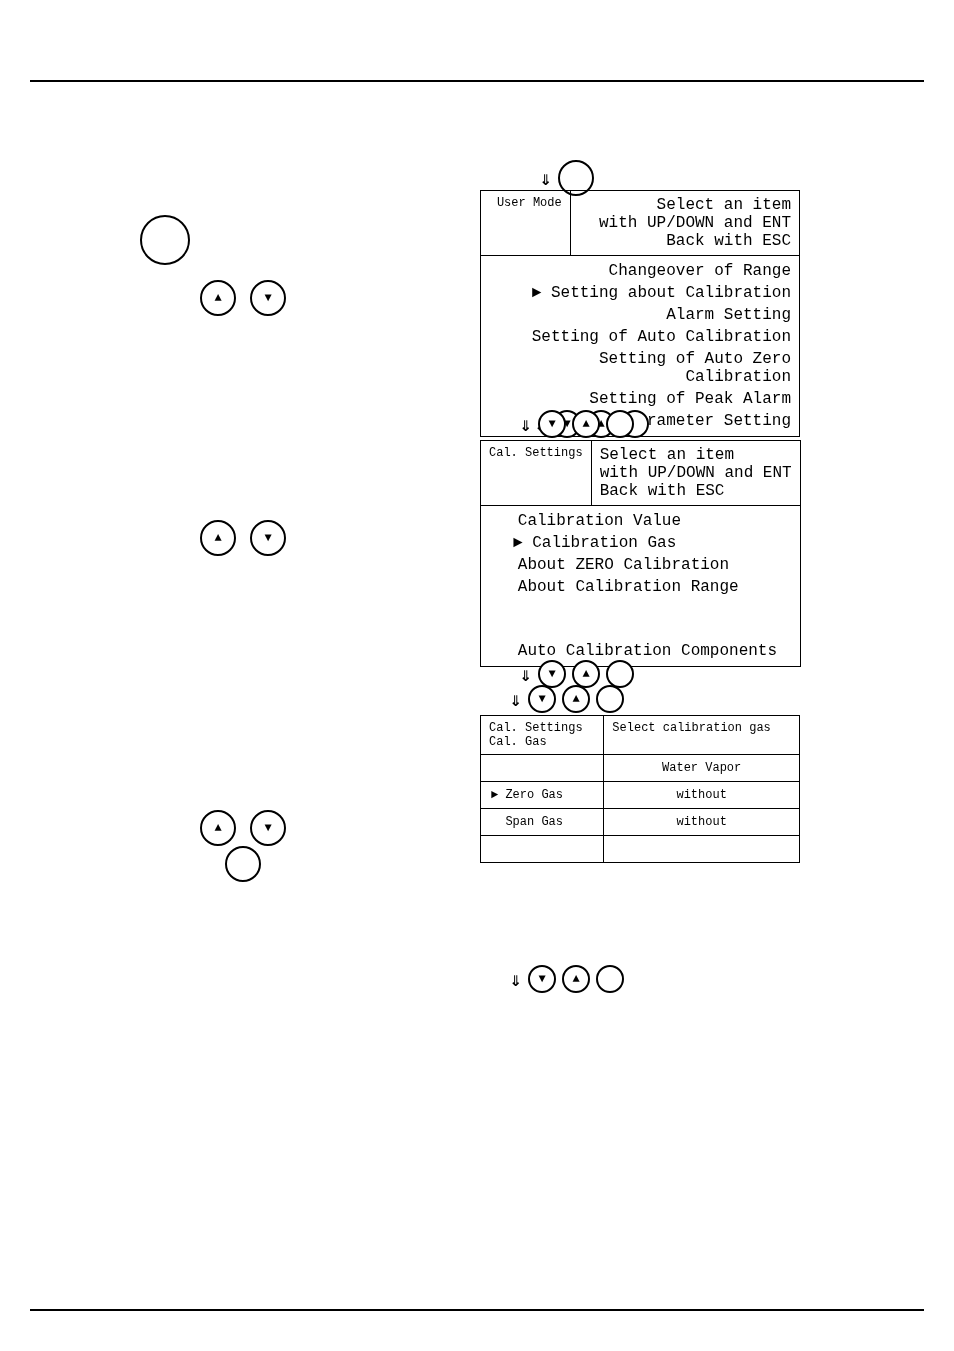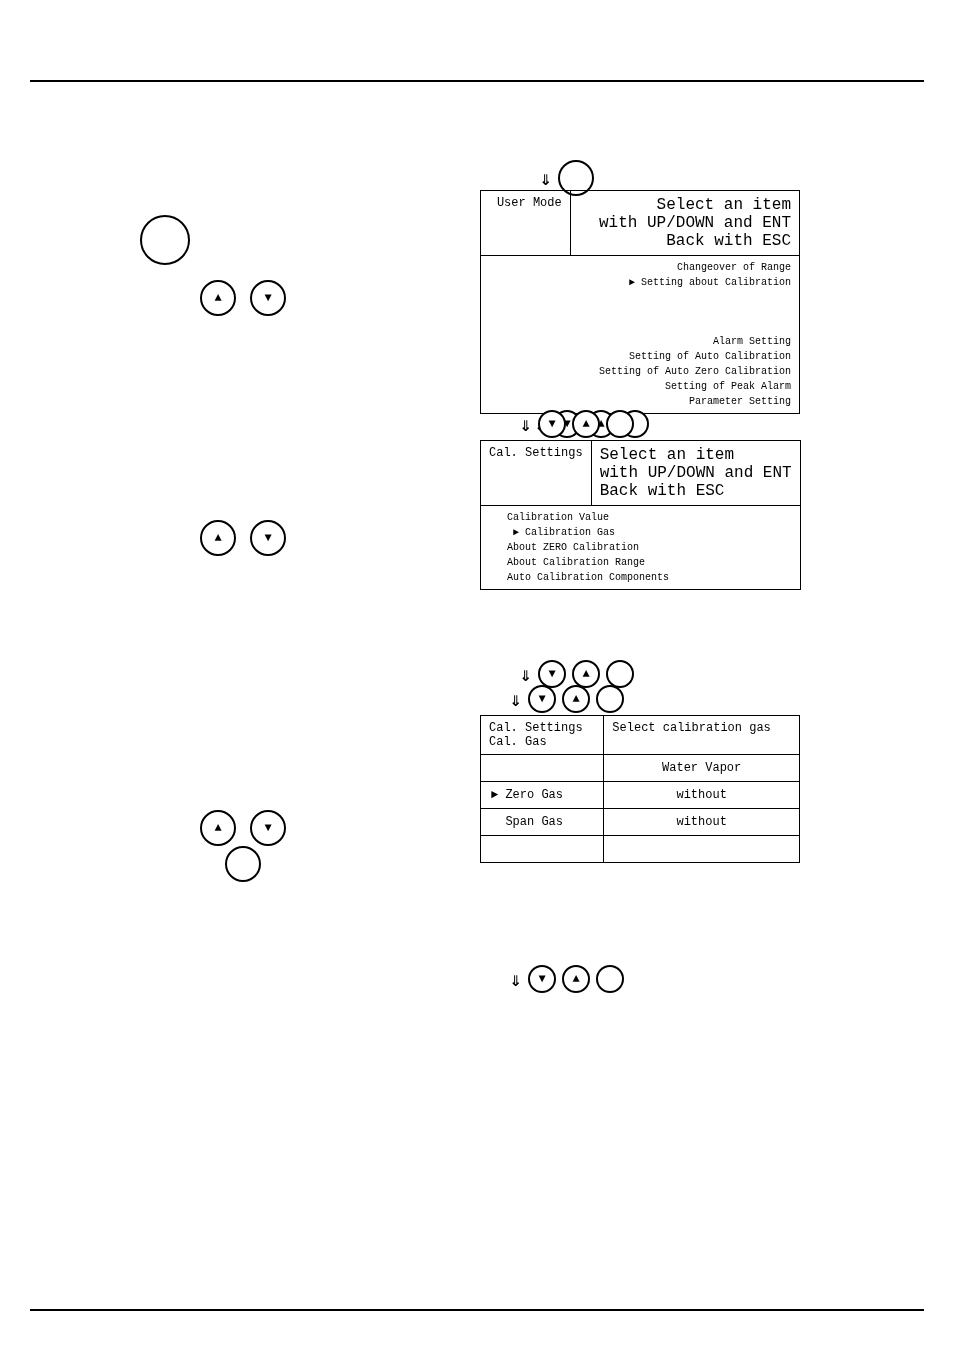--- a/index.html
+++ b/index.html
@@ -87,21 +87,21 @@
     .lcd-table td {
       border: 1.5px solid #000;
       padding: 5px 8px;
       vertical-align: top;
     }
     .lcd-table .header-row td {
       padding: 5px 8px;
     }
     .lcd-table .menu-cell {
       padding: 4px 8px;
-      font-size: 10px;
+      font-size: 16px;
     }
     .lcd-header-label {
       font-size: 12px;
       white-space: nowrap;
     }
     .lcd-header-desc {
       font-size: 16px;
     }
 
     
@@ -167,21 +167,21 @@
           <tr class="header-row">
         <td class="lcd-header-label">User Mode</td>
         <td class="lcd-header-desc" style="white-space:pre;">Select an item
 with UP/DOWN and ENT
 Back with ESC</td>
       </tr>
       <tr>
         <td colspan="2" class="menu-cell">
           <div style="padding:2px 0;">&nbsp;&nbsp;&nbsp;Changeover of Range</div>
           <div style="padding:2px 0;"><span>►</span> Setting about Calibration</div>
-          <div style="padding:2px 0;margin-top:44px;">&nbsp;&nbsp;&nbsp;Alarm Setting</div>
+          <div style="padding:2px 0;">&nbsp;&nbsp;&nbsp;Alarm Setting</div>
           <div style="padding:2px 0;">&nbsp;&nbsp;&nbsp;Setting of Auto Calibration</div>
           <div style="padding:2px 0;">&nbsp;&nbsp;&nbsp;Setting of Auto Zero Calibration</div>
           <div style="padding:2px 0;">&nbsp;&nbsp;&nbsp;Setting of Peak Alarm</div>
           <div style="padding:2px 0;">&nbsp;&nbsp;&nbsp;Parameter Setting</div>
         </td>
       </tr>
     </tbody>
       </table>
   </div>
 
@@ -224,21 +224,21 @@
         <td class="lcd-header-desc" style="white-space:pre;">Select an item
 with UP/DOWN and ENT
 Back with ESC</td>
       </tr>
       <tr>
         <td colspan="2" class="menu-cell">
           <div style="padding:2px 0;">&nbsp;&nbsp;&nbsp;Calibration Value</div>
           <div style="padding:2px 0;margin-left:24px;"><span>►</span> Calibration Gas</div>
           <div style="padding:2px 0;">&nbsp;&nbsp;&nbsp;About ZERO Calibration</div>
           <div style="padding:2px 0;">&nbsp;&nbsp;&nbsp;About Calibration Range</div>
-          <div style="padding:2px 0;">&nbsp;&nbsp;&nbsp;Auto Calibration Components</div>
+          <div style="padding:2px 0;margin-top:42px;">&nbsp;&nbsp;&nbsp;Auto Calibration Components</div>
         </td>
       </tr>
     </tbody>
       </table>
   </div>
 
   <div style="position:absolute; left:520px; top:660px; display:flex; align-items:center; gap:6px;">
     <span class="down-arrow-icon">⇓</span>
     <div class="circle-btn" style="width:28px;height:28px;">
       <span class="triangle-down"></span>

